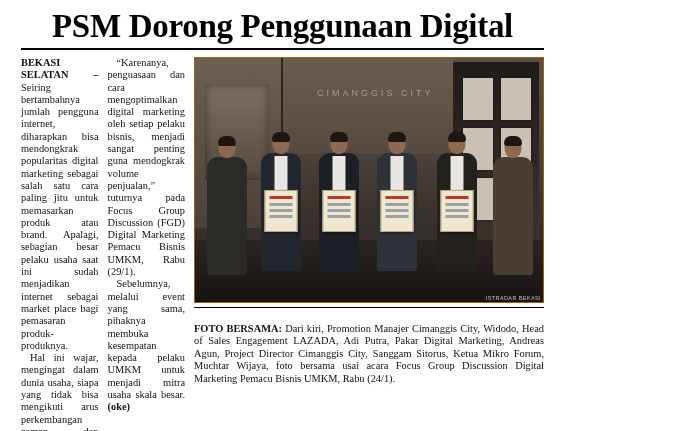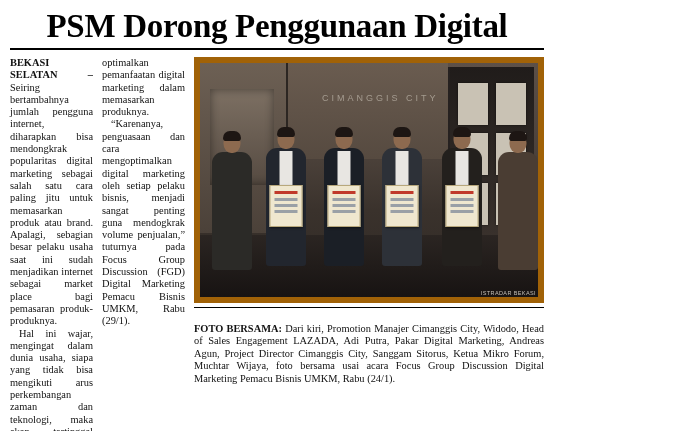--- a/index.html
+++ b/index.html
@@ -12,21 +12,21 @@
     height: 431px;
     font-family: "Liberation Serif", serif;
     color: #111;
     overflow: hidden;
   }
   .page {
     position: relative;
     width: 558px;
     height: 431px;
     box-sizing: border-box;
-    padding: 6px 14px 8px 10px;
+    padding: 6px 14px 8px 21px;
   }
   .headline {
     font-family: "Liberation Serif", serif;
     font-weight: bold;
     font-size: 33px;
     line-height: 36px;
     text-align: center;
     letter-spacing: -0.3px;
     margin: 2px 0 4px 0;
     color: #000;
@@ -59,21 +59,21 @@
   }
   .photo-col {
     width: 350px;
   }
   .photo-frame {
     position: relative;
     width: 350px;
     height: 246px;
     overflow: hidden;
     background: #3a3330;
-    border: 6px solid #a16207;
+    border: 1px solid #a16207;
     box-sizing: border-box;
   }
   
   .ph-wall {
     position: absolute;
     inset: 0;
     background:
       linear-gradient(180deg, #5c5048 0%, #4a4039 42%, #3a322c 63%, #2e2825 100%);
   }
   .ph-panelL {
@@ -228,22 +228,22 @@
   <div class="rule"></div>
 
   <div class="content">
 
     <div class="col">
       <p class="first"><span class="lead">BEKASI SELATAN –</span><span> Seiring bertambahnya jumlah pengguna internet, diharapkan bisa mendongkrak popularitas digital marketing sebagai salah satu cara paling jitu untuk memasarkan produk atau brand. Apalagi, sebagian besar pelaku usaha saat ini sudah menjadikan internet sebagai market place bagi pemasaran produk-produknya.</span></p>
       <p><span>Hal ini wajar, mengingat dalam dunia usaha, siapa yang tidak bisa mengikuti arus perkembangan zaman dan teknologi, maka akan tertinggal jauh, bahkan bisa saja usahanya bangkrut. Atas dasar itu, pengembang properti PT Permata Sakti Mandiri (PSM) mendorong para pelaku usaha bisnis, terutama Usaha Mikro Kecil dan Menengah (UMKM) untuk meng-</span></p>
     </div>
 
     <div class="col">
-      <p class="first"><span>optimalkan pemanfaatan digital marketing dalam memasarkan produknya.</span></p>
       <p><span>“Karenanya, penguasaan dan cara mengoptimalkan digital marketing oleh setiap pelaku bisnis, menjadi sangat penting guna mendogkrak volume penjualan,” tuturnya pada Focus Group Discussion (FGD) Digital Marketing Pemacu Bisnis UMKM, Rabu (29/1).</span></p>
+      <p><span>Sebelumnya, melalui event yang sama, pihaknya membuka kesempatan kepada pelaku UMKM untuk menjadi mitra usaha skala besar.</span><b>(oke)</b></p>
     </div>
 
     <div class="photo-col">
       <div class="photo-frame">
         <div class="ph-wall"></div>
         <div class="ph-backwall"></div>
         <div class="ph-logo">CIMANGGIS CITY</div>
         <div class="ph-panelL"></div>
         <div class="ph-banner">
           <div class="bslot b1"></div>

